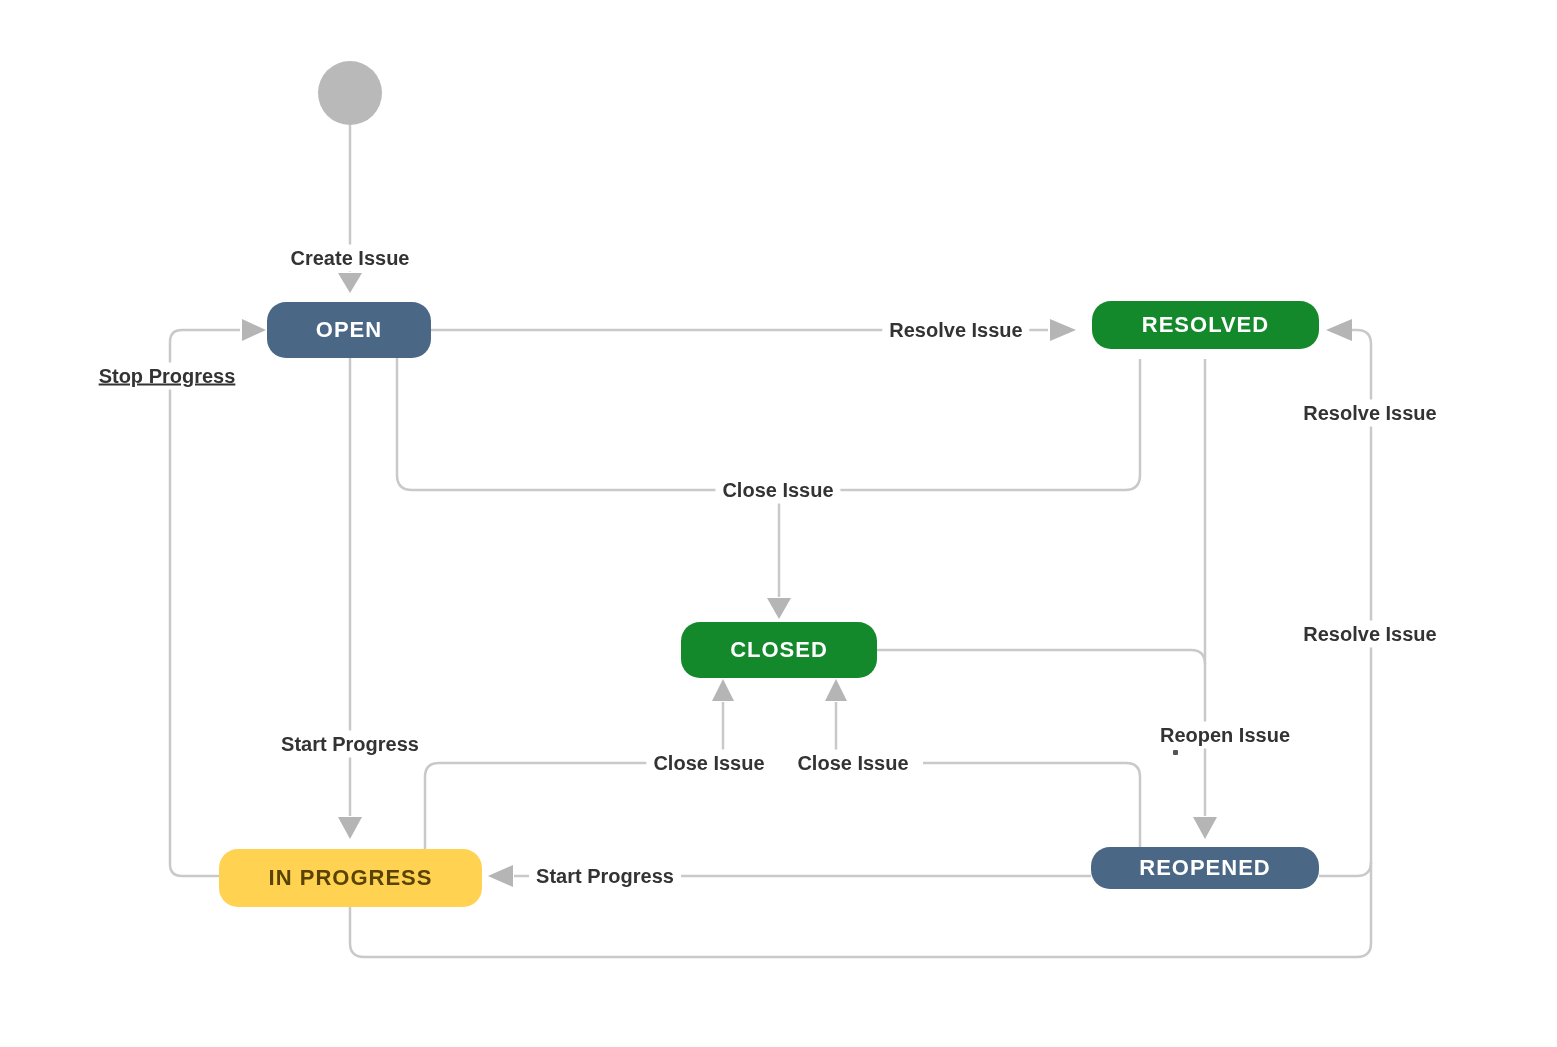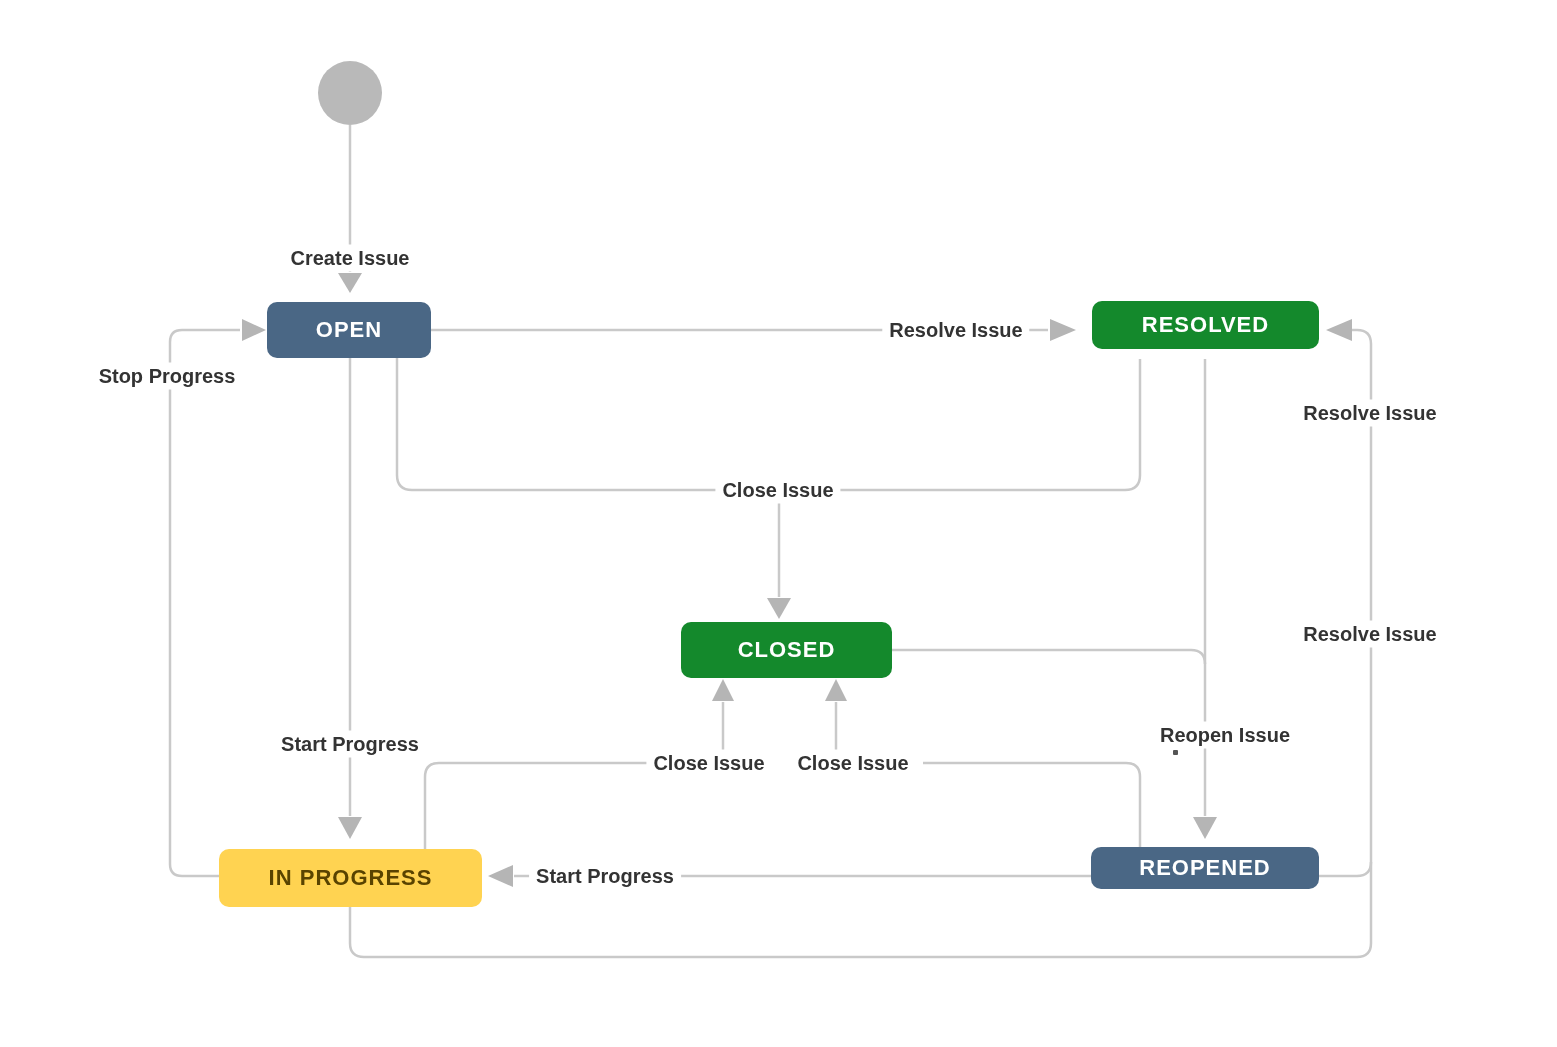--- a/index.html
+++ b/index.html
@@ -38,21 +38,21 @@
   }
   .edges-svg polygon{
     fill:var(--arrow);
     stroke:none;
   }
   .node{
     position:absolute;
     display:flex;
     align-items:center;
     justify-content:center;
-    border-radius:10px;
+    border-radius:19px;
     color:var(--node-text);
     font-weight:bold;
     font-size:22px;
     letter-spacing:1px;
     white-space:nowrap;
     z-index:3;
   }
   .node.blue{background:var(--node-blue);}
   .node.green{background:var(--node-green);}
   .node.yellow{background:var(--node-yellow);color:var(--node-yellow-text);}
@@ -126,31 +126,31 @@
     <path d="M1319,876 L1357,876 Q1371,876 1371,862"></path>
     <polygon points="1352,319 1352,341 1326,330"></polygon>
   </svg>
 
   <div class="start-circle"></div>
 
   <div class="node blue" style="left:267px;top:302px;width:164px;height:56px;">OPEN</div>
 
   <div class="node green" style="left:1092px;top:301px;width:227px;height:48px;">RESOLVED</div>
 
-  <div class="node green" style="left:681px;top:622px;width:211px;height:56px;">CLOSED</div>
+  <div class="node green" style="left:681px;top:622px;width:196px;height:56px;">CLOSED</div>
 
   <div class="node yellow" style="left:219px;top:849px;width:263px;height:58px;">IN PROGRESS</div>
 
   <div class="node blue" style="left:1091px;top:847px;width:228px;height:42px;">REOPENED</div>
 
   <div class="edge-label" style="left:350px;top:258px;text-align:center;">Create Issue</div>
 
   <div class="edge-label" style="left:956px;top:330px;">Resolve Issue</div>
 
-  <div class="edge-label" style="left:167px;top:376px;">Stop Progress</div>
+  <div class="edge-label" style="left:167px;top:376px;text-decoration:underline;">Stop Progress</div>
 
   <div class="edge-label" style="left:778px;top:490px;">Close Issue</div>
 
   <div class="edge-label" style="left:1370px;top:413px;">Resolve Issue</div>
 
   <div class="edge-label" style="left:1370px;top:634px;">Resolve Issue</div>
 
   <div class="edge-label" style="left:1225px;top:735px;text-align:right;">Reopen Issue</div>
 
   <div class="stray-dot"></div>

